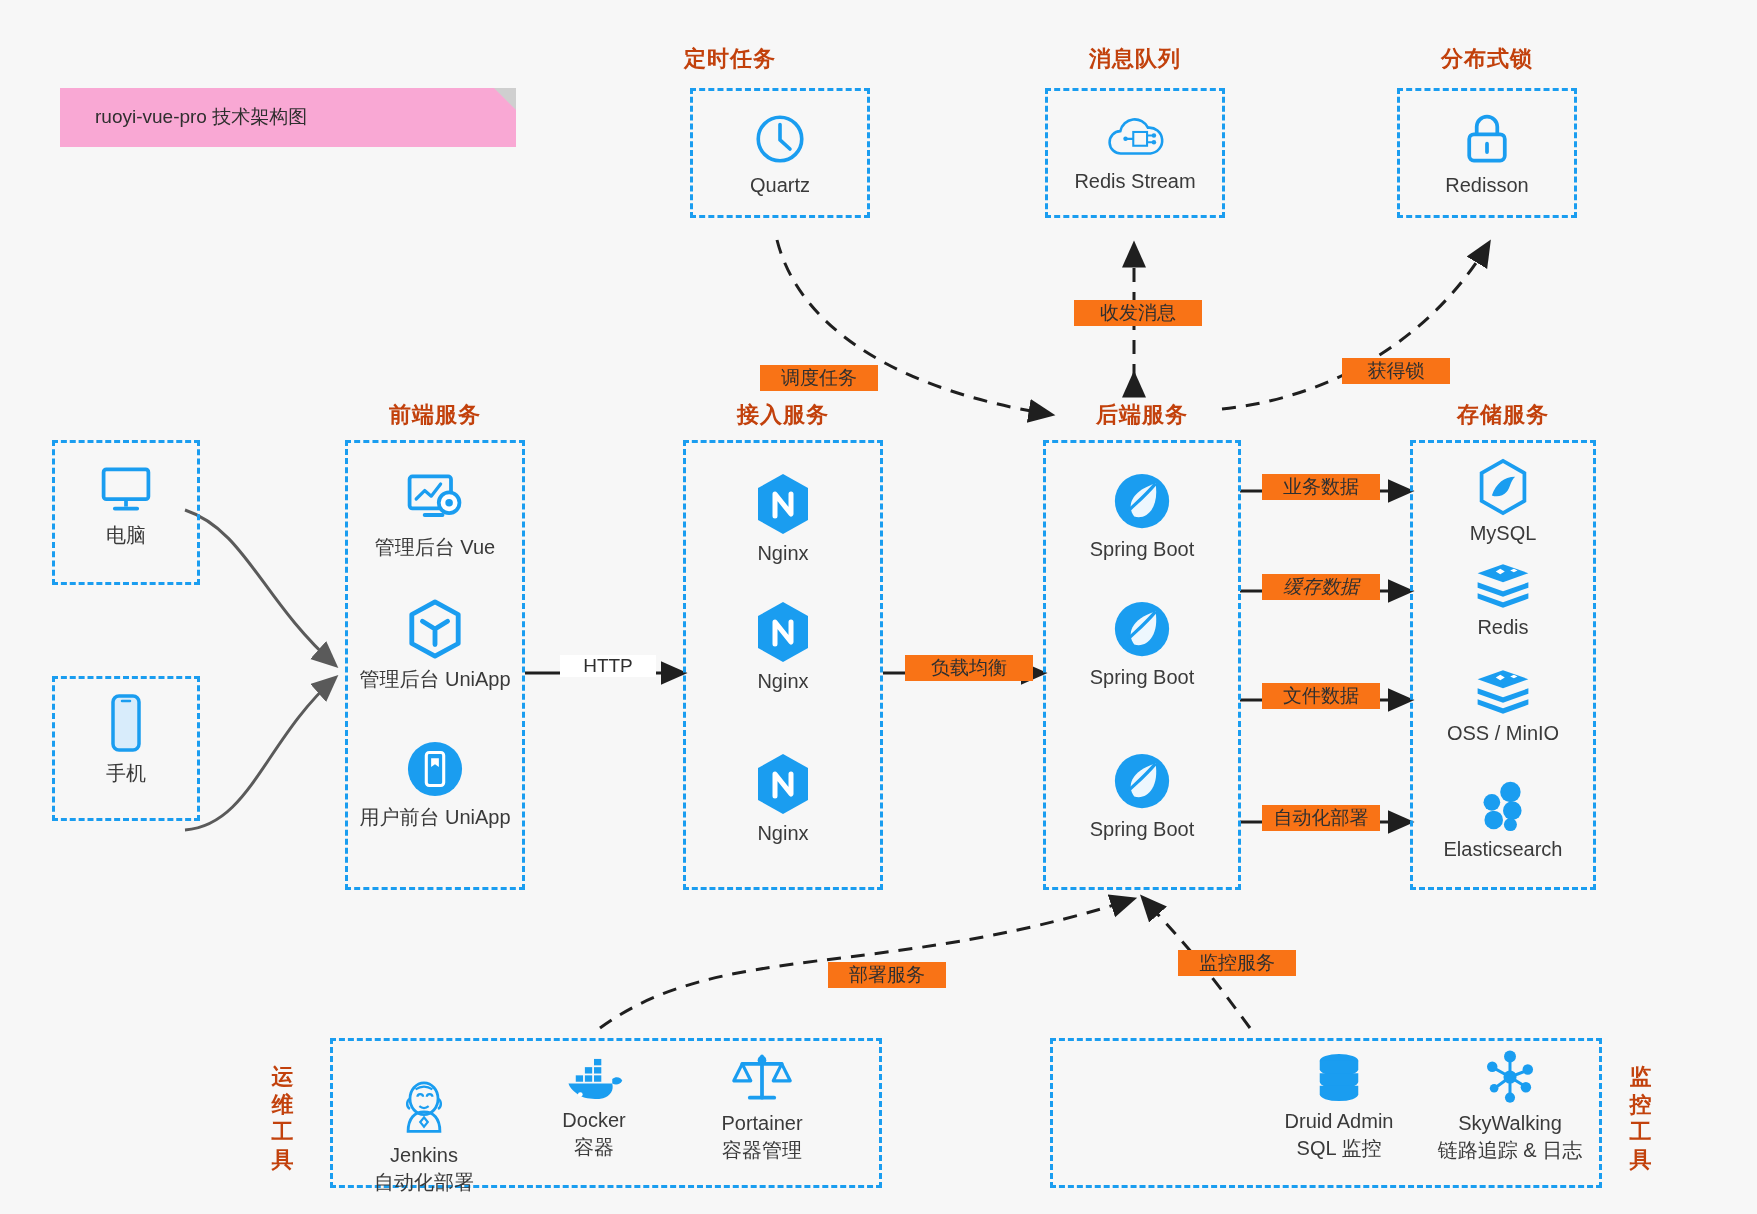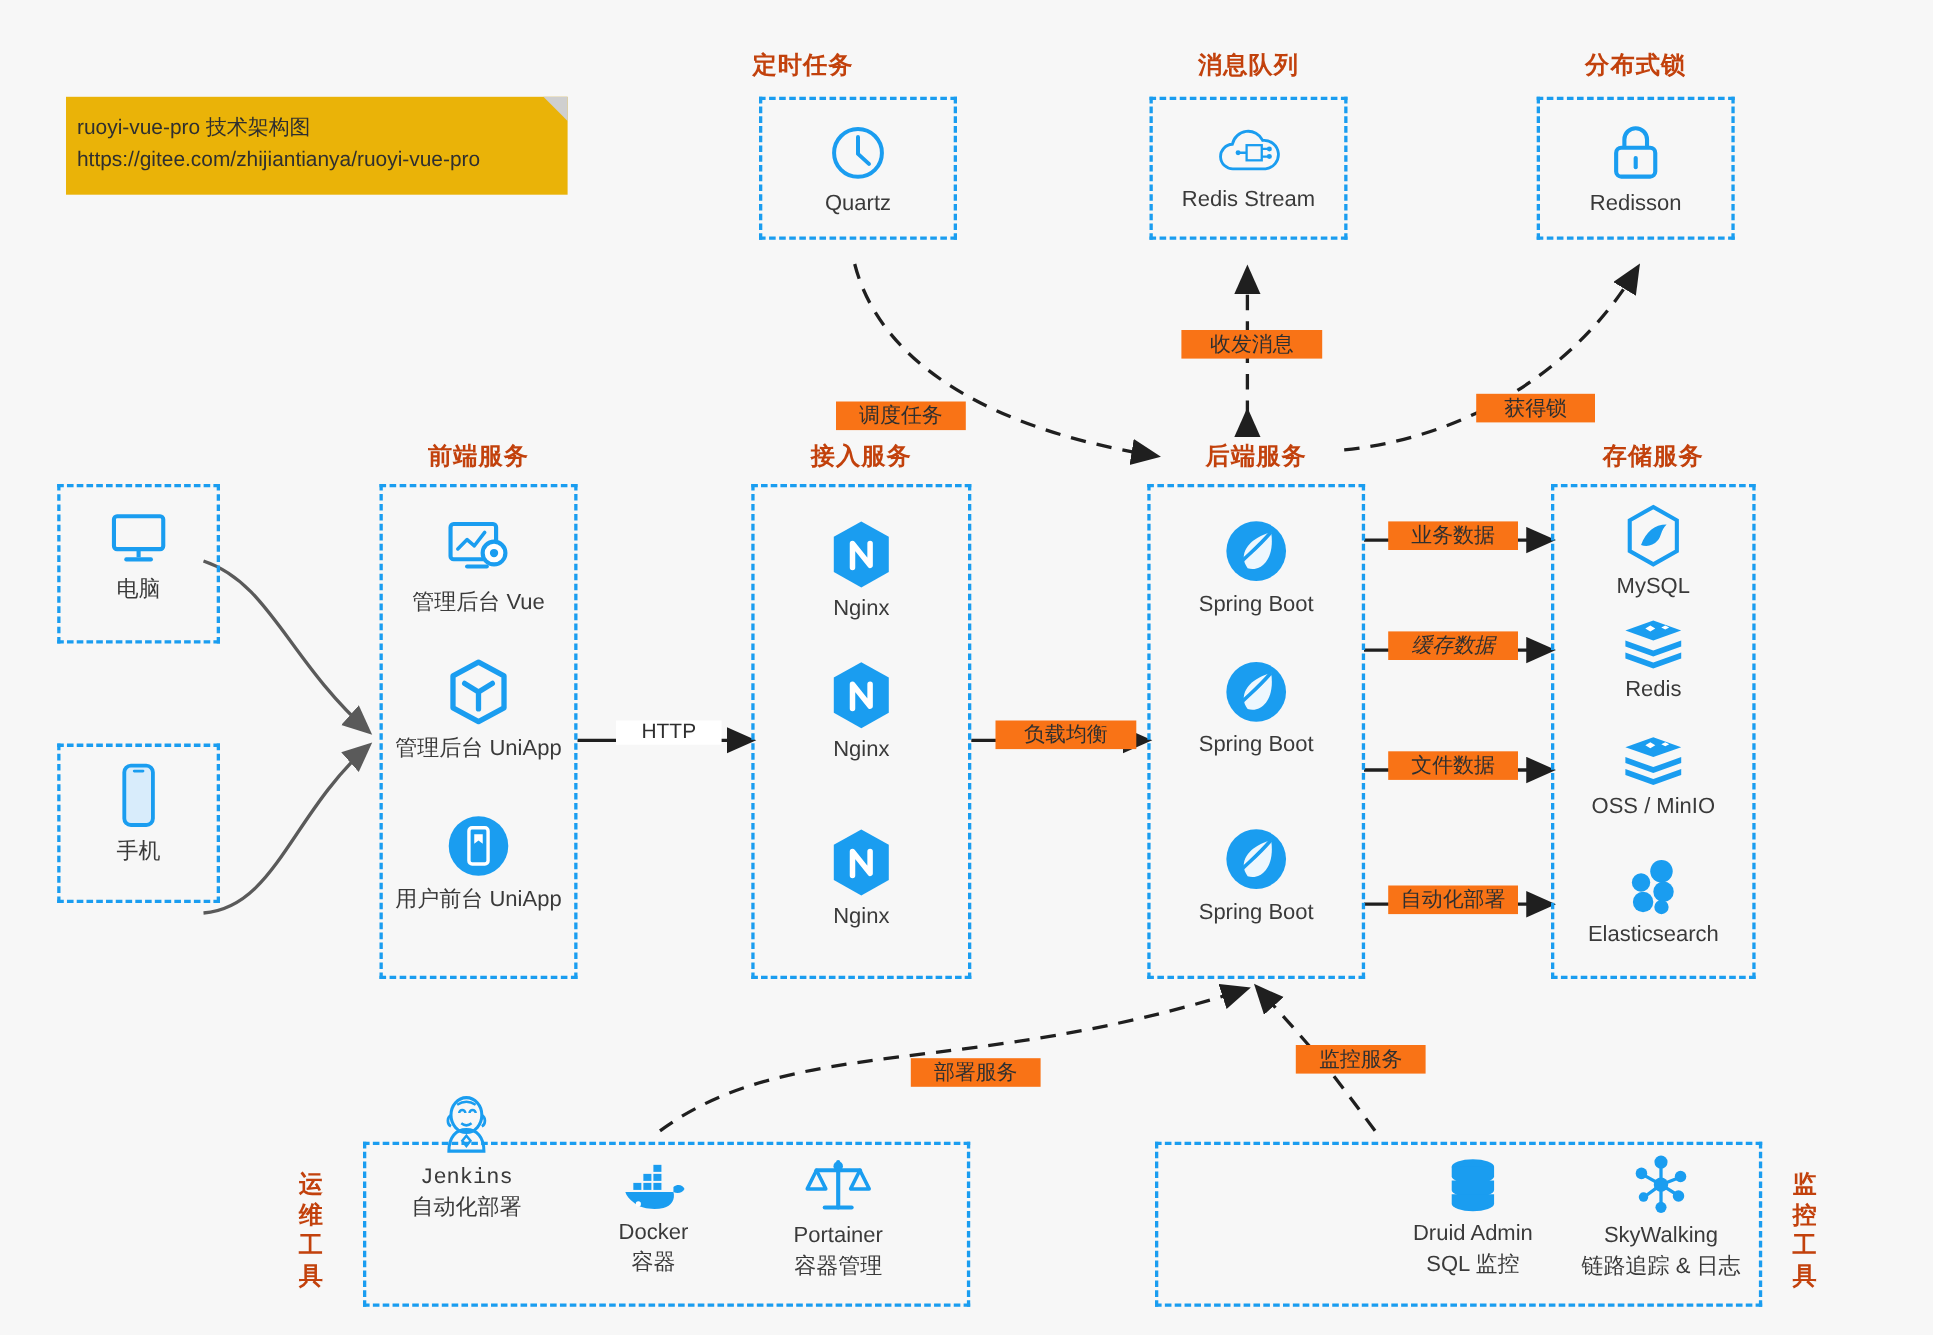--- a/index.html
+++ b/index.html
@@ -11,22 +11,22 @@
     position: relative;
     width: 1757px;
     height: 1214px;
     background: #f7f7f7;
     font-family: "Liberation Sans", "DejaVu Sans", sans-serif;
     overflow: hidden;
   }
   
   .note {
     position: absolute;
-    background: #eab308;
-    padding: 14px 18px 16px 10px;
+    background: #f9a8d4;
+    padding: 14px 18px 16px 35px;
     line-height: 1.55;
     font-size: 19px;
     color: #2f2f2f;
     box-sizing: border-box;
   }
   .note .fold {
     position: absolute;
     top: 0; right: 0;
     width: 0; height: 0;
     border-left: 22px solid transparent;
@@ -141,21 +141,20 @@
     <path d="M 1240 822 L 1410 822" fill="none" stroke="#1f1f1f" stroke-width="3" marker-end="url(#arrBlack)"></path>
 
     <path d="M 600 1028 C 720 940 880 980 1130 900" fill="none" stroke="#1f1f1f" stroke-width="3" stroke-dasharray="14 10" marker-end="url(#arrBlackD)"></path>
 
     <path d="M 1250 1028 C 1200 960 1190 950 1145 900" fill="none" stroke="#1f1f1f" stroke-width="3" stroke-dasharray="14 10" marker-end="url(#arrBlackD)"></path>
   </svg>
 
   <div class="note" style="left:60px; top:88px; width:456px;">
     <span class="fold"></span>
     <div class="note-line">ruoyi-vue-pro 技术架构图</div>
-    <div class="note-line">https://gitee.com/zhijiantianya/ruoyi-vue-pro</div>
   </div>
 
   <div class="group-title" style="left:640px; top:44px; width:180px;">定时任务</div>
   <div class="dbox" style="left:690px; top:88px; width:180px; height:130px;"></div>
   <div class="node" style="left:690px; top:110px; width:180px;">
     <span class="ico">
       <svg width="58" height="58" viewBox="0 0 64 64">
         <circle cx="32" cy="32" r="24" fill="none" stroke="#1a9df0" stroke-width="4"></circle>
         <path d="M32 16 L32 33 L43 43" fill="none" stroke="#1a9df0" stroke-width="4" stroke-linecap="round" stroke-linejoin="round"></path>
       </svg>
@@ -356,21 +355,21 @@
       </svg>
     </span>
     <span class="lbl">Elasticsearch</span>
   </div>
 
   <div class="group-title vertical" style="left:262px; top:1063px;">
     <div>运维</div>
     <div>工具</div>
   </div>
   <div class="dbox" style="left:330px; top:1038px; width:552px; height:150px;"></div>
-  <div class="node" style="left:340px; top:995px; width:168px;font-family:Liberation Mono, monospace;">
+  <div class="node" style="left:340px; top:1080px; width:168px;">
     <span class="ico">
       <svg width="58" height="58" viewBox="0 0 62 62">
         <path d="M14 55 c0 -14 7 -21 17 -21 c10 0 17 7 17 21 z" fill="none" stroke="#1a9df0" stroke-width="3"></path>
         <ellipse cx="31" cy="20" rx="15" ry="17" fill="none" stroke="#1a9df0" stroke-width="3"></ellipse>
         <path d="M16 20 a5 6 0 0 0 0 11 M46 20 a5 6 0 0 1 0 11" fill="none" stroke="#1a9df0" stroke-width="2.6"></path>
         <path d="M24 18 a3 3 0 0 1 6 0 M34 18 a3 3 0 0 1 6 0" fill="none" stroke="#1a9df0" stroke-width="2.4"></path>
         <path d="M26 28 q5 4 10 0" fill="none" stroke="#1a9df0" stroke-width="2.4"></path>
         <path d="M22 10 q9 -6 18 0" fill="none" stroke="#1a9df0" stroke-width="2.4"></path>
         <path d="M31 40 l-4 5 l4 5 l4 -5 z" fill="none" stroke="#1a9df0" stroke-width="2.4"></path>
       </svg>

